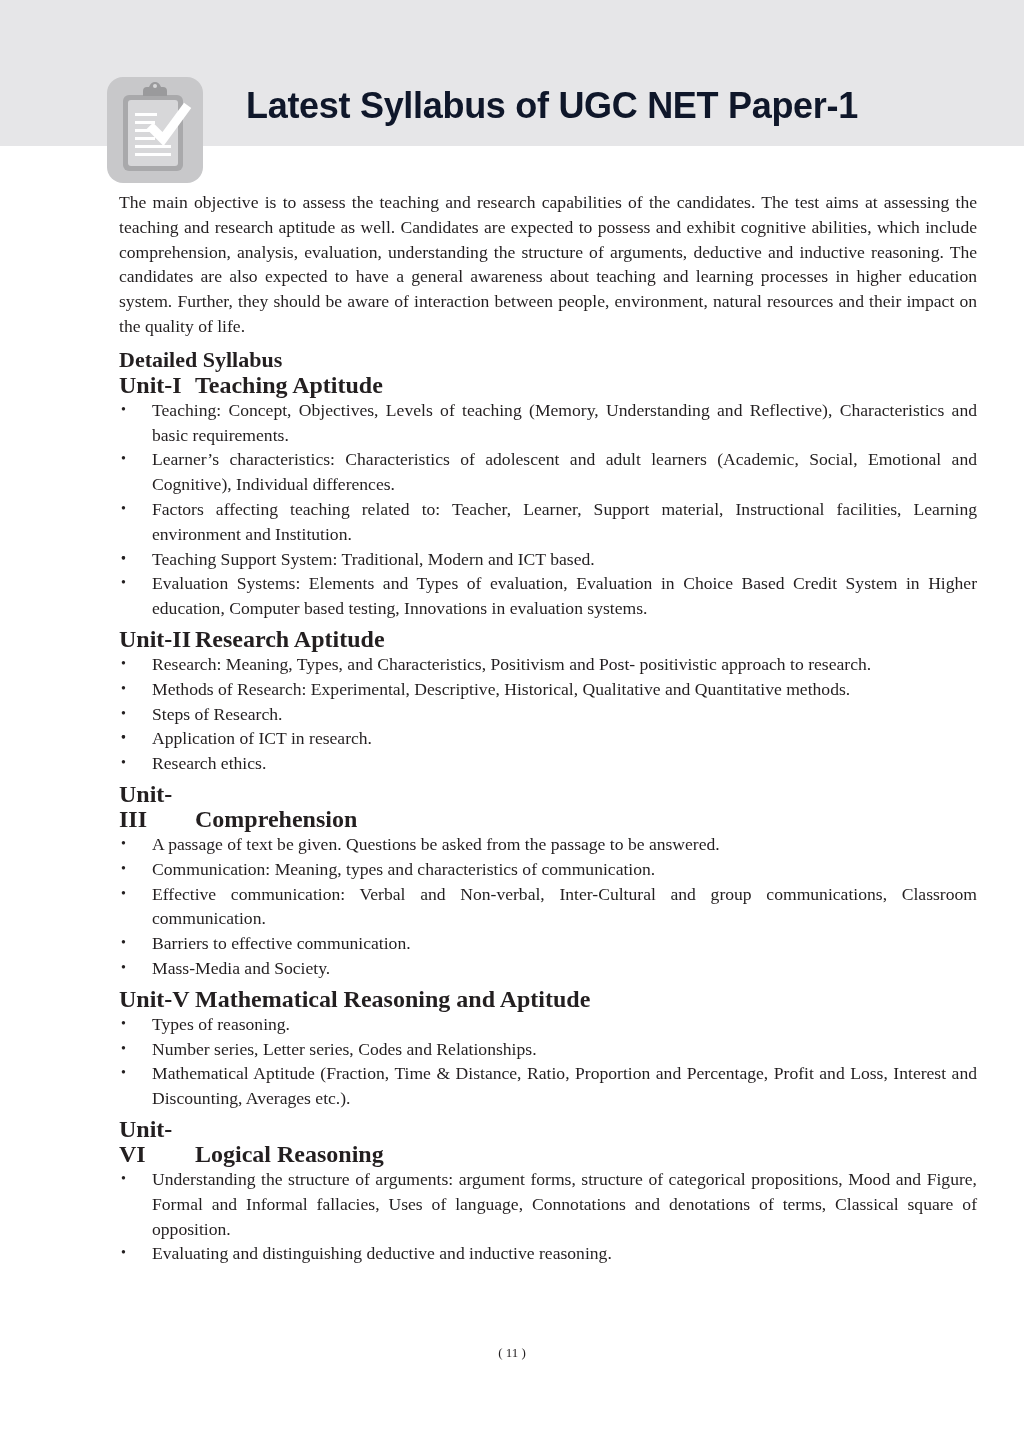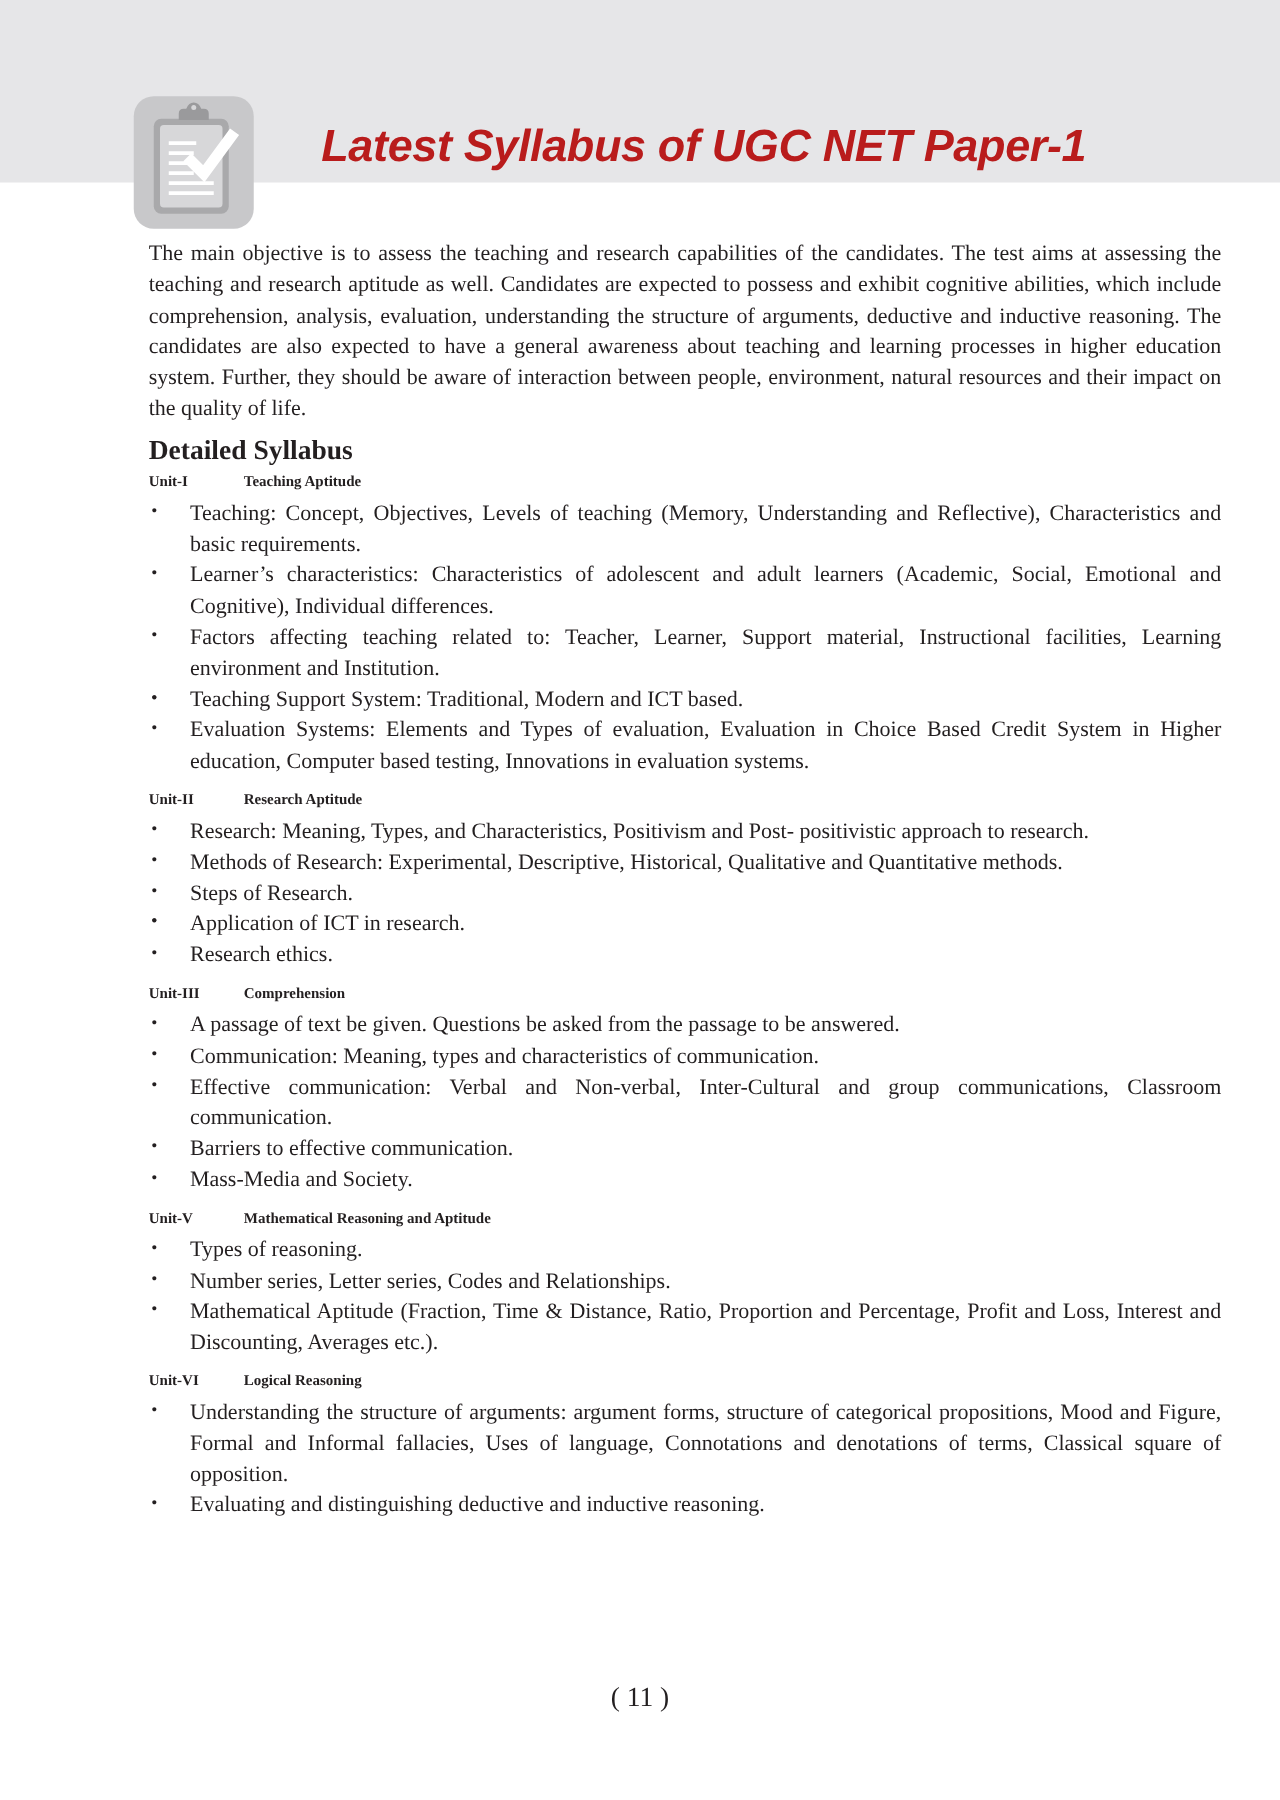--- a/index.html
+++ b/index.html
@@ -9,41 +9,41 @@
   }
   .header-band {
     position: absolute; left: 0; top: 0; width: 1024px; height: 146px; background: #e6e6e8;
   }
   .header-icon {
     position: absolute; left: 107px; top: 77px; width: 96px; height: 106px;
     background: #c8c8ca; border-radius: 16px;
   }
   .header-icon svg { position: absolute; left: 0; top: 0; }
   .page-title {
-    position: absolute; left: 246px; top: 82px; margin: 11px;
+    position: absolute; left: 246px; top: 82px; margin: 0;
     font-family: "Liberation Sans", "DejaVu Sans", sans-serif; font-weight: bold;
-    font-size: 36px; letter-spacing: -0.3px; color: #b91c1c; line-height: 48px; white-space: nowrap; font-style: italic;
+    font-size: 36px; letter-spacing: -0.3px; color: #0f172a; line-height: 48px; white-space: nowrap;
   }
   .content {
     position: absolute; left: 83px; top: 190px; width: 858px;
     font-size: 17.6px; line-height: 24.8px; margin-left: 36px;
   }
   .intro { margin: 0 0 8px 0; text-align: justify; }
   .section-title { font-weight: bold; margin: 0; line-height: 26px; font-size: 22px; }
-  .unit-heading { font-weight: bold; margin: 6px 0 0 0; line-height: 25px; font-size: 12px; }
+  .unit-heading { font-weight: bold; margin: 6px 0 0 0; line-height: 25px; font-size: 24px; }
   .unit-heading .unit-no { display: inline-block; width: 76px; }
   .unit-heading.first { margin-top: 0; }
   ul.bullets { list-style: none; margin: 0; padding: 0; }
   ul.bullets li { position: relative; padding-left: 33px; text-align: justify; margin: 0; }
   ul.bullets li .bullet {
     position: absolute; left: 2px; top: 0; width: 10px; font-size: 14px;
   }
   .page-number {
     position: absolute; left: 0; width: 1024px; top: 1345px; text-align: center;
-    font-size: 22px;
+    font-size: 13px;
   }
 </style>
 </head>
 <body>
 
 <div class="header-band"></div>
 
 <div class="header-icon">
   <svg width="96" height="106" viewBox="0 0 96 106" xmlns="http://www.w3.org/2000/svg">
 

